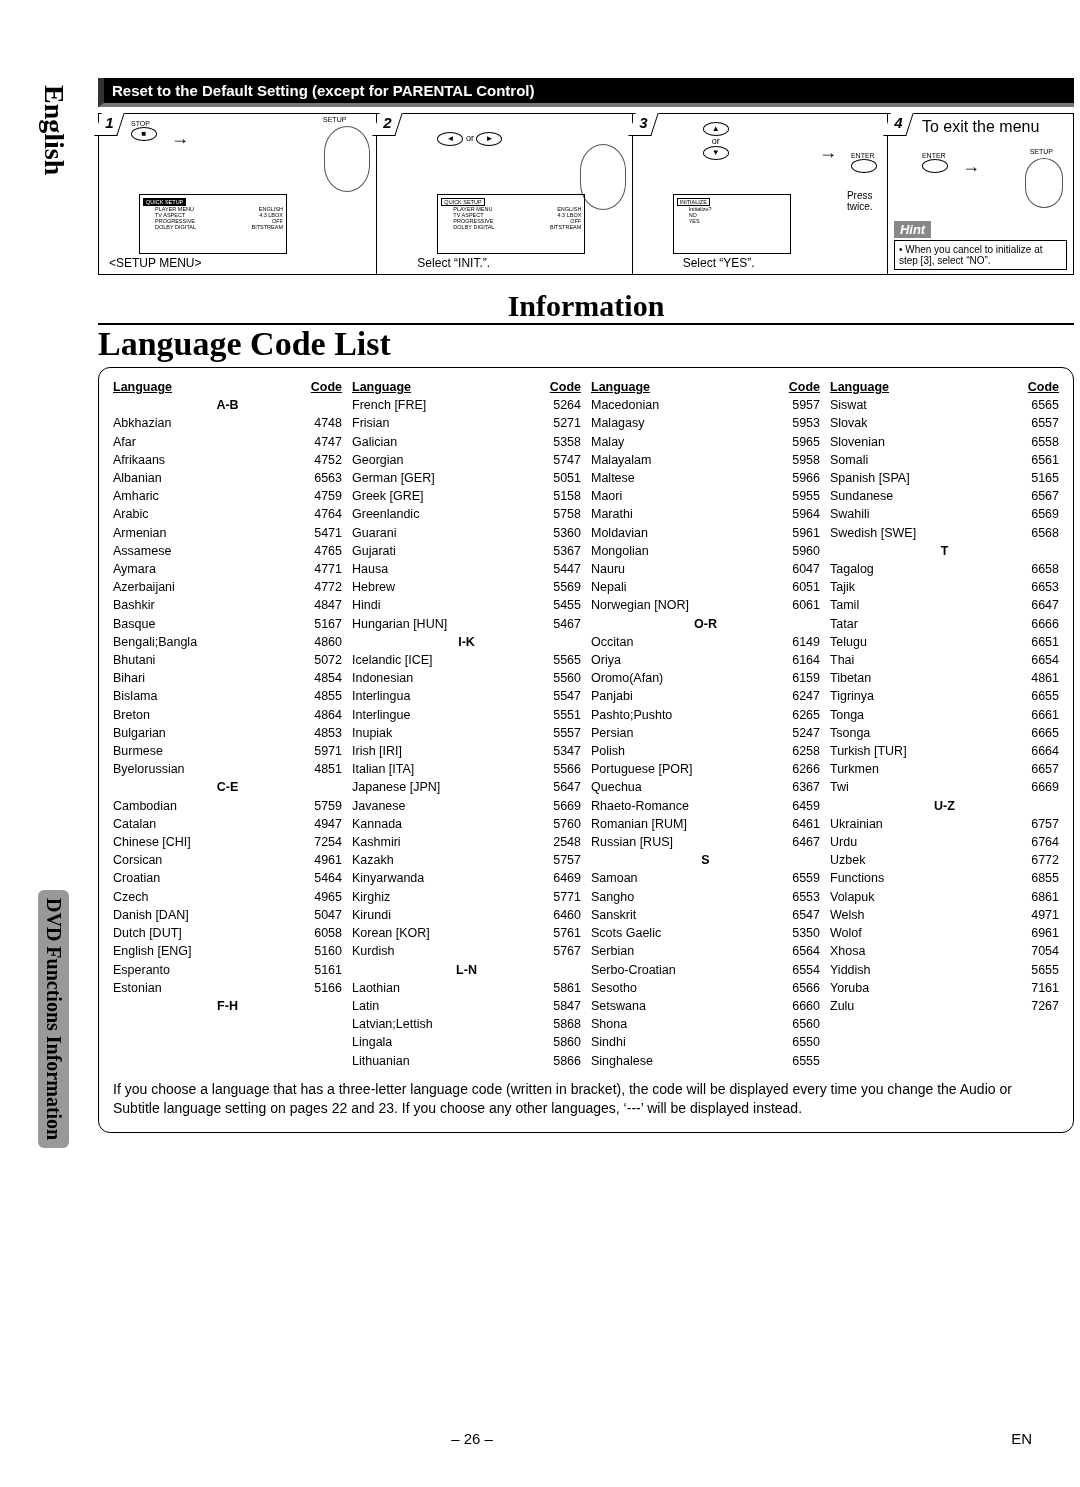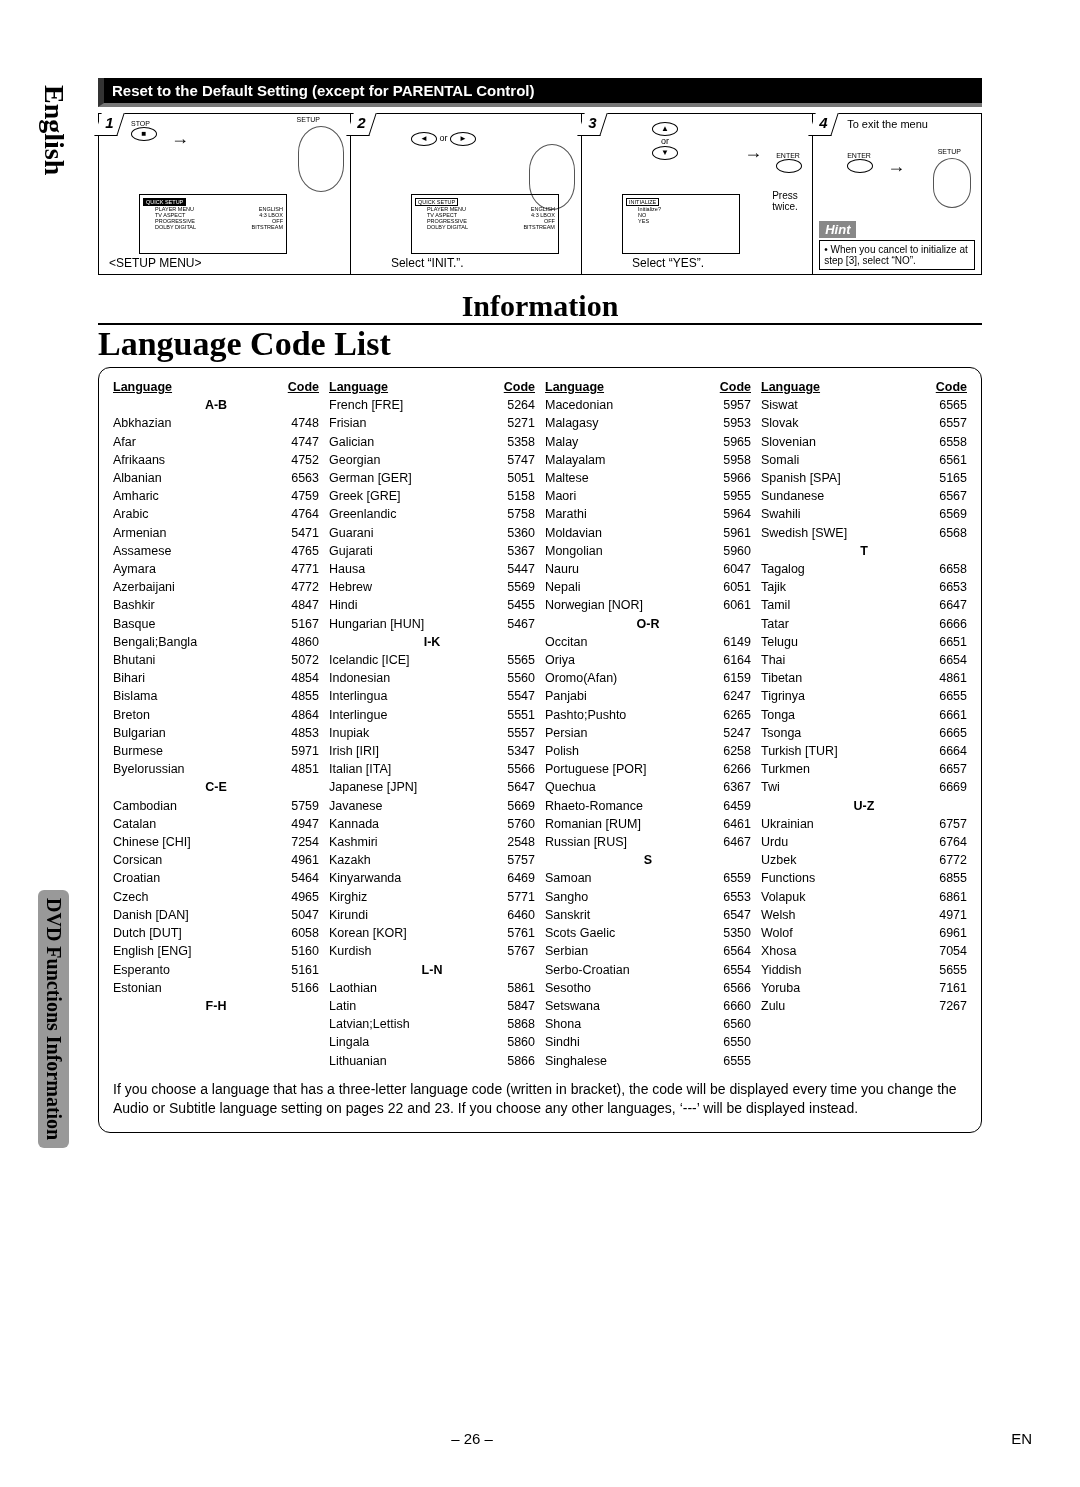--- a/index.html
+++ b/index.html
@@ -32,21 +32,21 @@
     font-size: 20px;
     font-weight: bold;
     font-family: "Times New Roman", serif;
     padding: 8px 4px;
     border-radius: 6px;
   }
   .content {
     position: absolute;
     left: 98px;
     top: 78px;
-    width: 884px;
+    width: 976px;
   }
   .bar {
     background: #000;
     color: #fff;
     border-left: 6px solid #333;
     border-bottom: 4px solid #777;
     padding: 4px 8px;
     font-weight: bold;
     font-size: 15px;
   }
@@ -262,21 +262,21 @@
               <span></span>
             </div>
           </div>
       </div>
     </div>
 
     <div class="step" style="flex:0.75">
       <div class="stepnum">
           <span>4</span>
         </div>
-      <div style="position:absolute; top:4px; left:34px; font-size:11px;">To exit the menu</div>
+      <div style="position:absolute; top:4px; left:34px; font-size:16px;">To exit the menu</div>
       <div style="position:absolute; top:38px; left:34px; font-size:7px;">
         <span>ENTER</span><br>
         <span class="btn-oval"></span>
       </div>
       <span class="arrow" style="top:42px; left:74px;">→</span>
       <div style="position:absolute; top:34px; right:20px; font-size:7px; text-align:center;">
         <span>SETUP</span>
       </div>
       <div class="remote" style="top:44px; right:10px; width:36px; height:48px;"></div>
       <div style="position:absolute; bottom:4px; left:6px; right:6px;">

